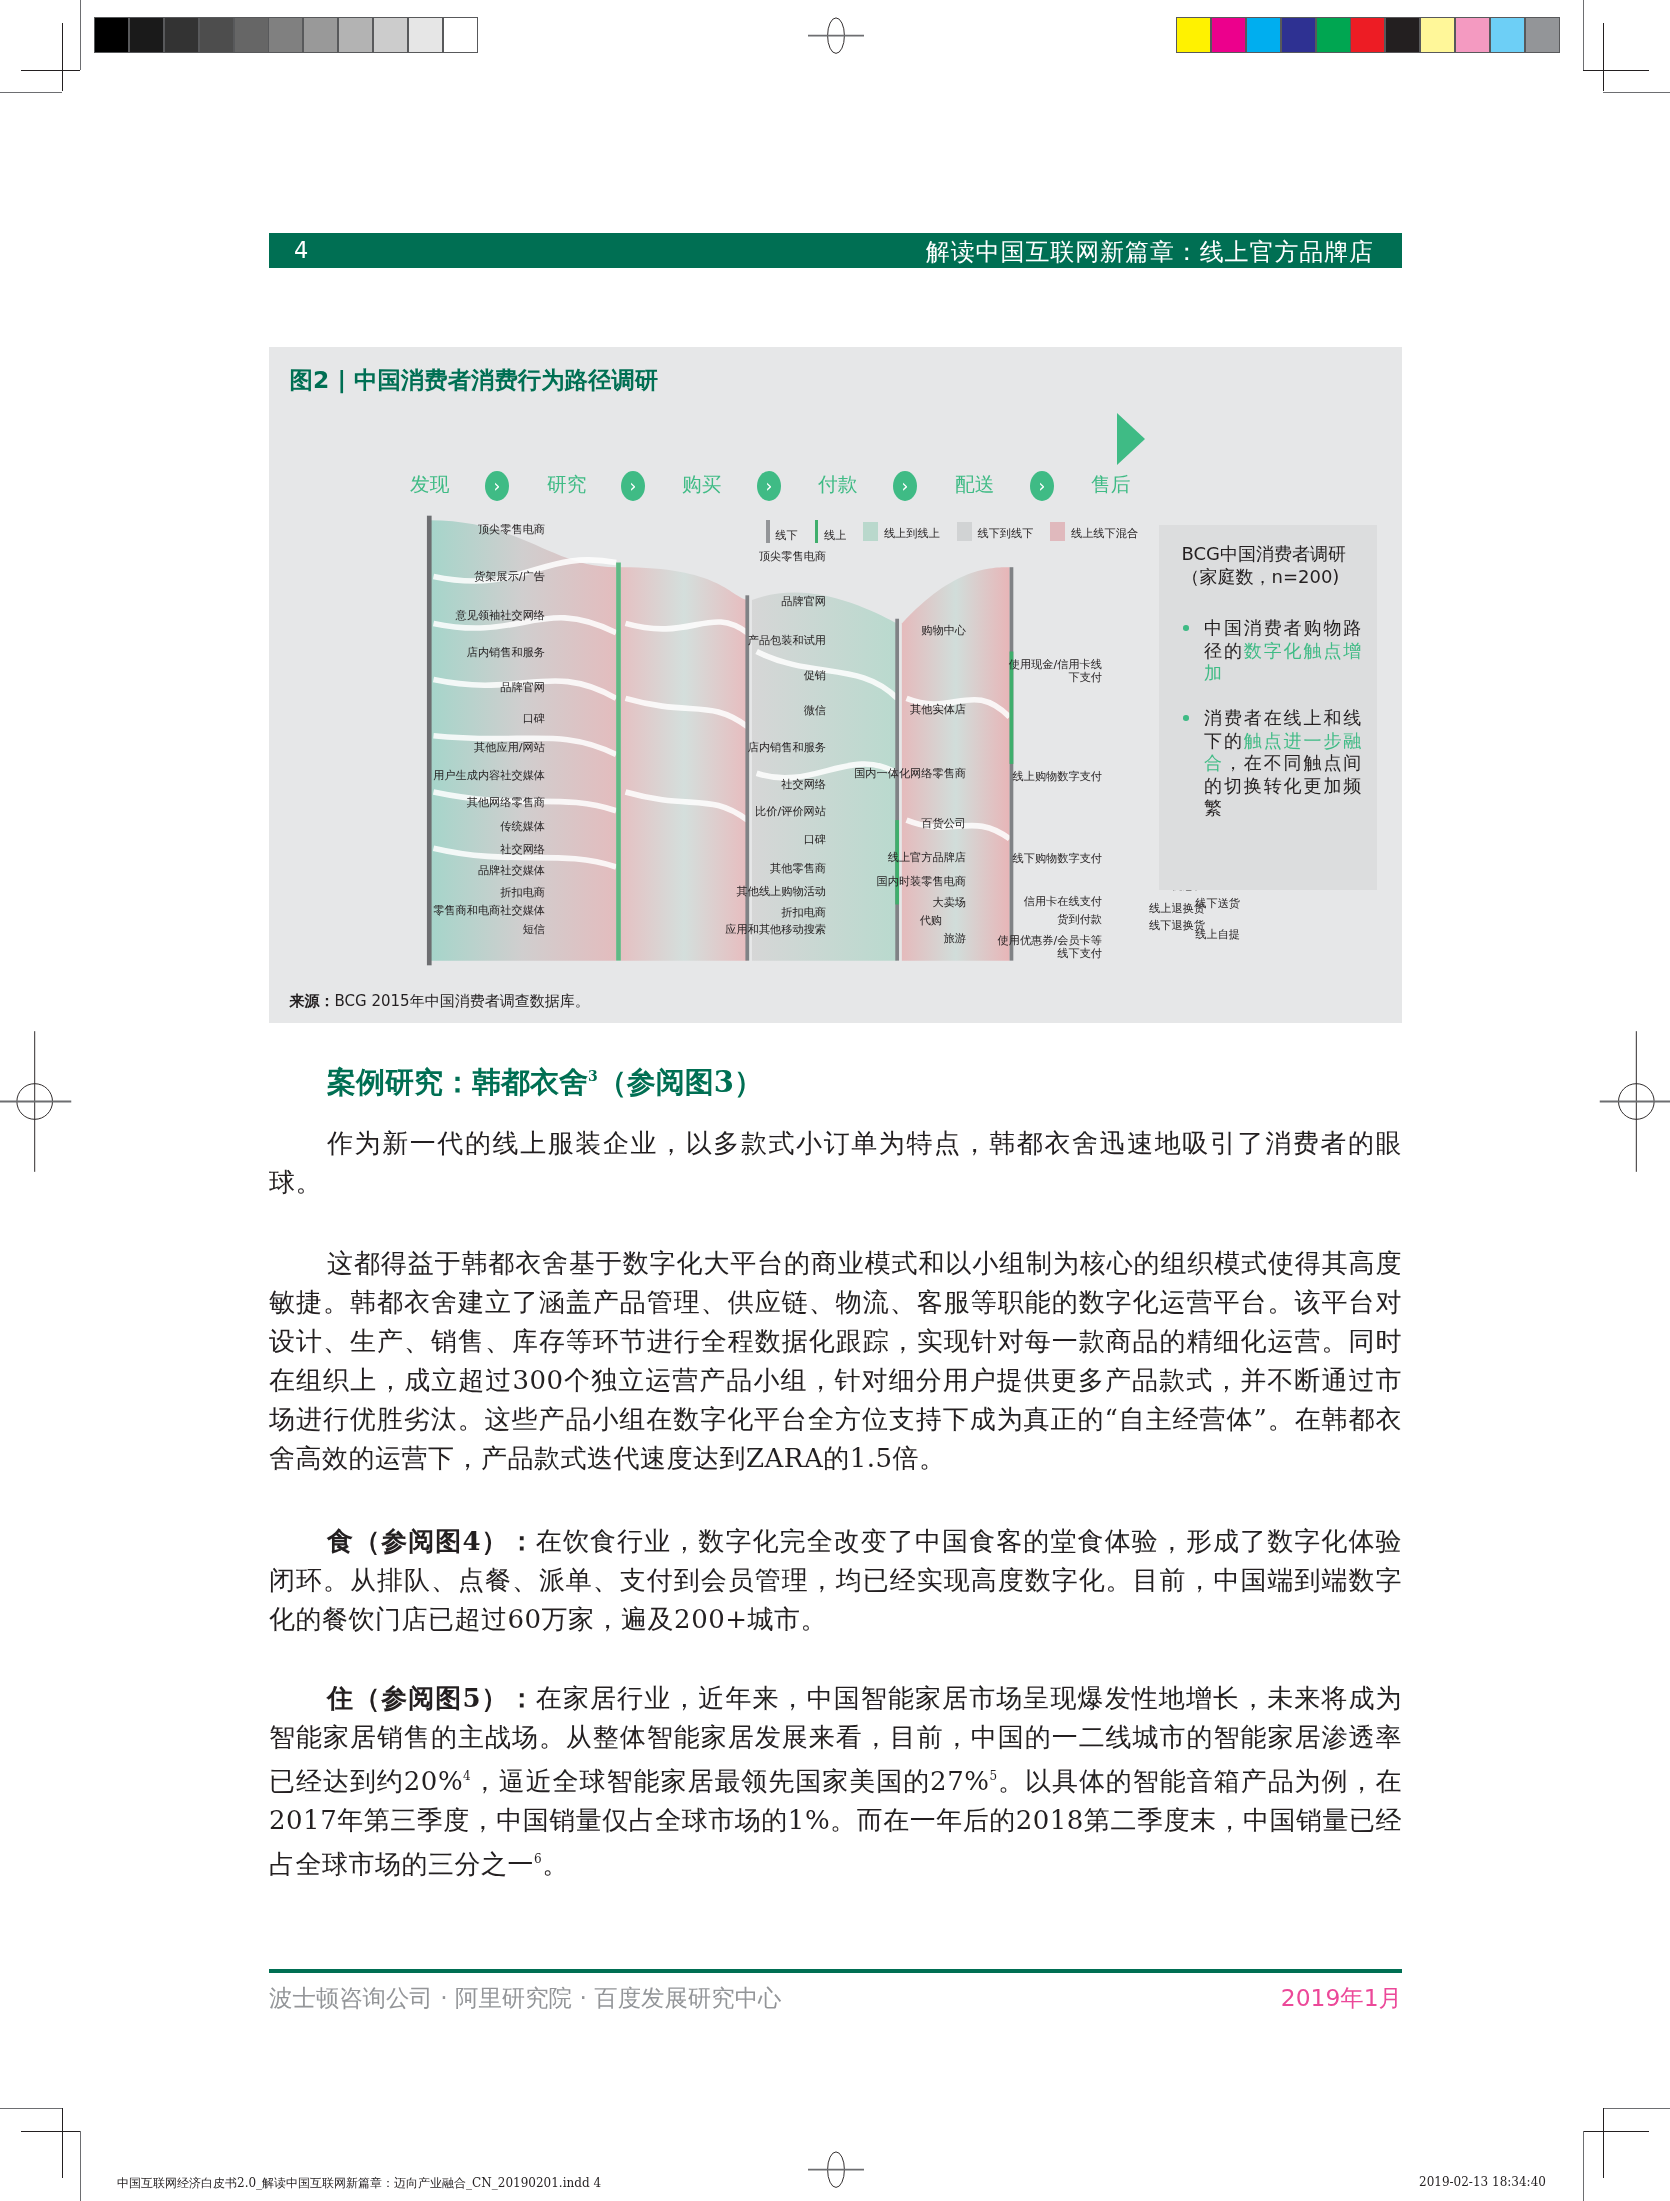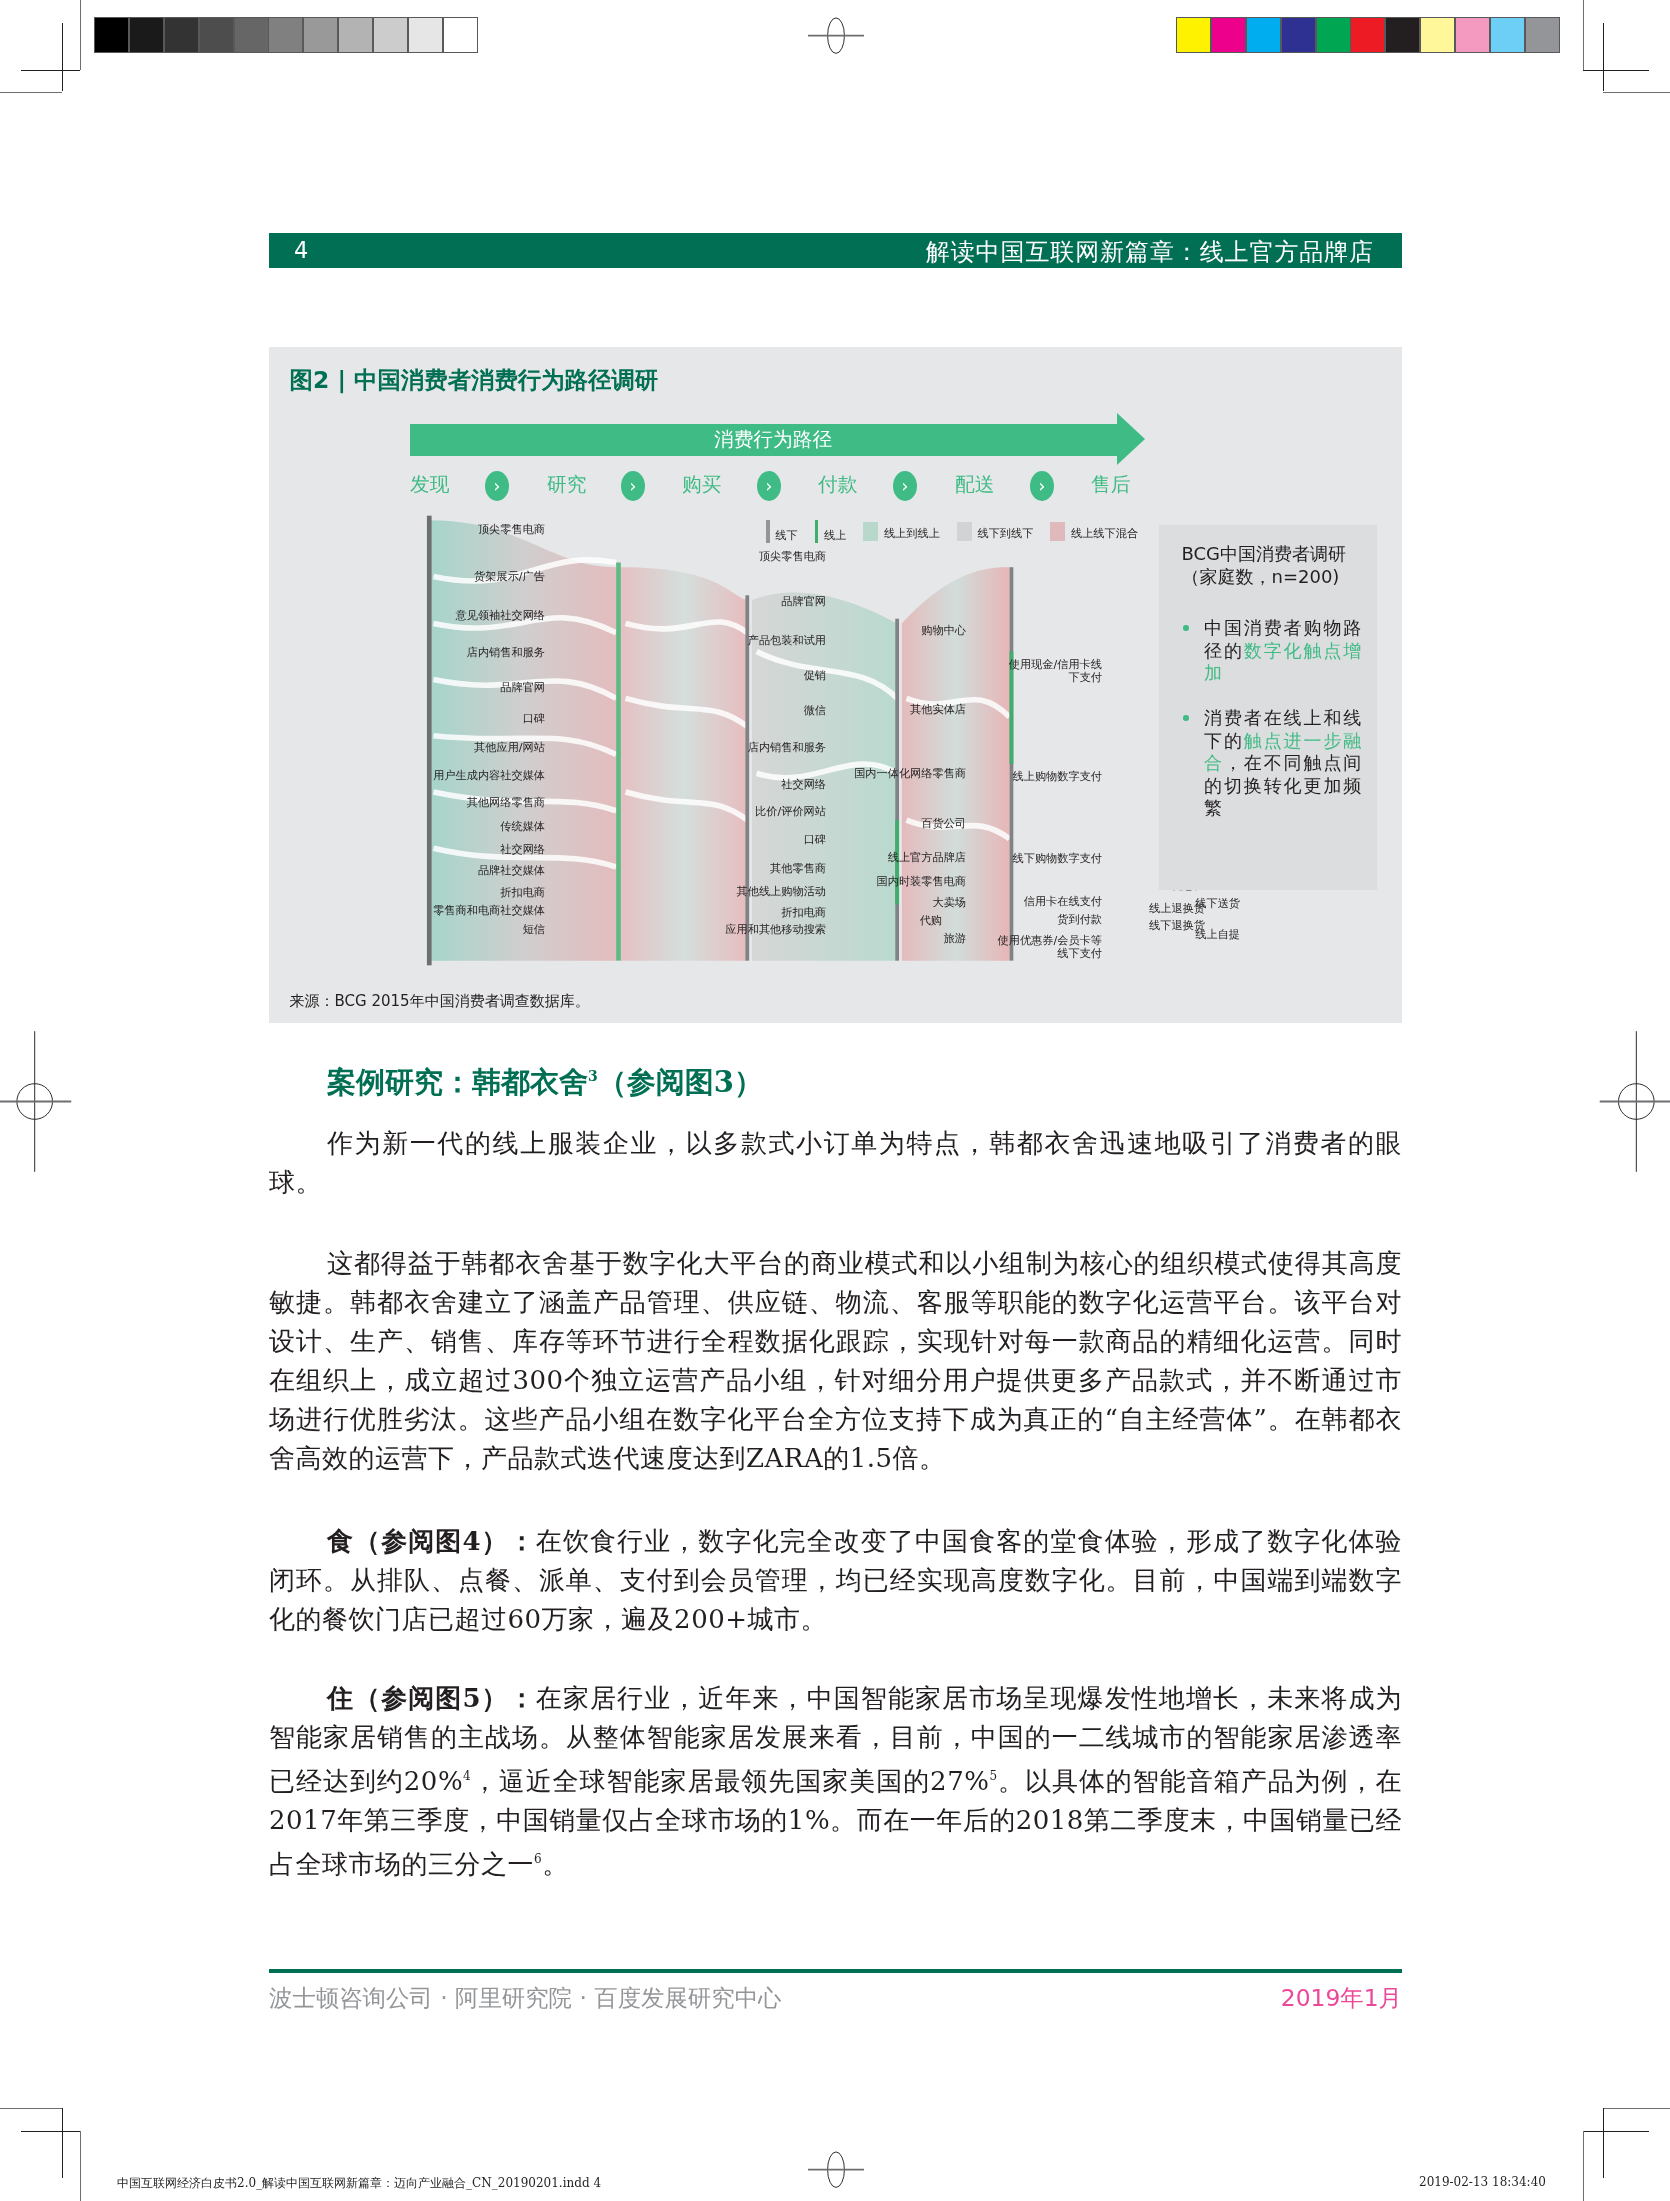--- a/index.html
+++ b/index.html
@@ -29,21 +29,21 @@
   .legend .bar{width:3.7px;height:22.5px;}
   .sankey{position:absolute;left:141px;top:164px;width:609px;height:459px;}
   .slabel{position:absolute;font-size:11.2px;color:#231f20;white-space:nowrap;text-align:right;line-height:13px;}
   .sidebox{position:absolute;left:1159px;top:525px;width:218px;height:365px;background:#dcddde;}
   .sidebox .st{position:absolute;left:22.5px;top:17px;font-size:18px;line-height:23.4px;color:#231f20;}
   .sidebox ul{position:absolute;left:22.5px;top:92px;margin:0;padding:0;list-style:none;width:187px;}
   .sidebox li{position:relative;padding-left:22.5px;font-size:18px;line-height:22.5px;letter-spacing:1.9px;margin-bottom:22.5px;}
   .sidebox li .dot{position:absolute;left:1.9px;top:8.4px;width:5.6px;height:5.6px;border-radius:50%;background:#3fbb85;}
   .hl{color:#3fbb85;}
   .src{position:absolute;left:20.6px;top:645px;font-size:15px;}
-  .src b{font-weight:normal;text-align:center;}
+  .src b{font-weight:bold;text-align:center;}
   
   .h2{position:absolute;left:327px;top:1063px;font-size:29px;font-weight:bold;color:#006f53;font-family:"DejaVu Serif",serif;}
   .h2 sup{font-size:14px;}
   .para{position:absolute;left:269px;width:1133px;font-family:"DejaVu Serif",serif;font-size:26px;line-height:39px;text-indent:58px;text-align:justify;letter-spacing:0.5px;color:#231f20;}
   .para b{font-weight:bold;}
   .para sup{font-size:12px;}
   .fline{position:absolute;left:269px;top:1969px;width:1133px;height:3.7px;background:#006f53;}
   .foot-l{position:absolute;left:269px;top:1982px;font-size:23.4px;color:#939598;}
   .foot-r{position:absolute;right:269px;top:1982px;font-size:23.4px;color:#ec4899;}
   .slug-l{position:absolute;left:117px;top:2175px;font-size:12px;font-family:"DejaVu Serif",serif;}
@@ -107,23 +107,20 @@
 </svg>
 
 <div class="hdr">
   <span class="pg">4</span>
   <span class="ttl">解读中国互联网新篇章：线上官方品牌店</span>
 </div>
 
 <div class="fig">
   <div class="ftitle">图2 | 中国消费者消费行为路径调研</div>
 
-  <div class="arrow">
-      <span>消费行为路径</span>
-    </div>
   <div class="arrowhead"></div>
 
   <div class="stages">
     <span class="stage" style="left:0">发现</span>
     <span class="chev" style="left:75px">›</span>
     <span class="stage" style="left:137px">研究</span>
     <span class="chev" style="left:211px">›</span>
     <span class="stage" style="left:272px">购买</span>
     <span class="chev" style="left:347px">›</span>
     <span class="stage" style="left:408px">付款</span>

